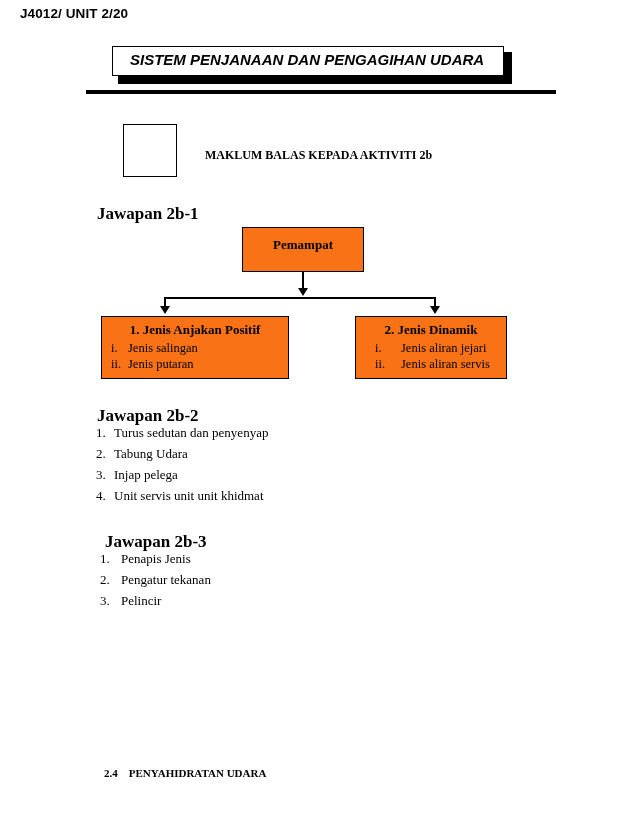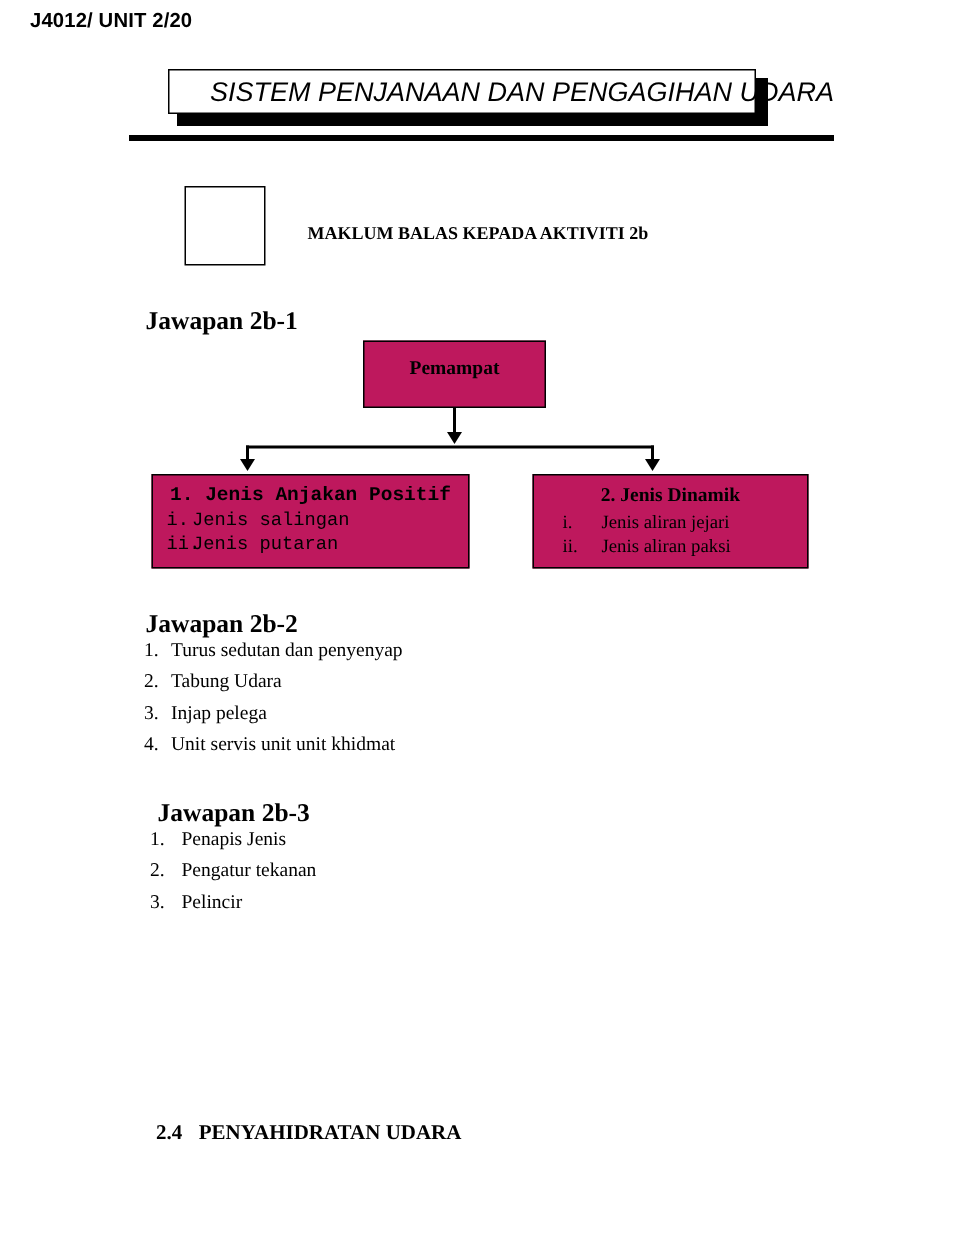--- a/index.html
+++ b/index.html
@@ -48,26 +48,26 @@
     position: absolute;
     left: 0; top: 0;
     width: 392px;
     height: 30px;
     background: #ffffff;
     border: 1px solid #000000;
     box-sizing: border-box;
   }
   .header-banner .plate-text {
     position: absolute;
-    left: 28px;
+    left: 18px;
     top: 5px;
     font-family: "Liberation Sans", sans-serif;
     font-style: italic;
-    font-weight: normal;
-    font-size: 18px;
+    font-weight: bold;
+    font-size: 15px;
     white-space: nowrap;
   }
 
   .header-rule {
     position: absolute;
     left: 86px;
     top: 90px;
     width: 470px;
     height: 4px;
     background: #000000;
@@ -103,35 +103,35 @@
   }
   #label-2b1 { left: 97px;  top: 204px; }
   #label-2b2 { left: 97px;  top: 406px; }
   #label-2b3 { left: 105px;  top: 532px; }
 
   
   .flow-box {
     position: absolute;
     border: 1.3px solid #000000;
     box-sizing: border-box;
-    background: #be185d;
+    background: #f97316;
   }
   #box-pemampat {
     left: 242px; top: 227px;
     width: 122px; height: 45px;
   }
   #box-pemampat .box-title {
     text-align: center;
     font-weight: bold;
     font-size: 13px;
     margin-top: 9px;
   }
 
-  #box-left  { left: 101px; top: 316px; width: 212px; height: 63px; font-family: Liberation Mono, monospace; }
-  #box-right { left: 355px; top: 316px; width: 184px; height: 63px; }
+  #box-left  { left: 101px; top: 316px; width: 188px; height: 63px; }
+  #box-right { left: 355px; top: 316px; width: 152px; height: 63px; }
 
   .flow-box .box-head {
     text-align: center;
     font-weight: bold;
     font-size: 13px;
     margin-top: 5px;
   }
   .flow-box .box-list {
     list-style: none;
     margin: 2px 0 0 0;
@@ -180,23 +180,23 @@
   .answer-list .marker { flex: 0 0 auto; }
   #list-2b2 { left: 96px; top: 422px; }
   #list-2b2 .marker { width: 18px; }
   #list-2b3 { left: 100px; top: 548px; }
   #list-2b3 .marker { width: 21px; }
 
   
   .footer-heading {
     position: absolute;
     left: 104px;
-    top: 748px;
-    font-weight: bold;
-    font-size: 14px;
+    top: 767px;
+    font-weight: bold;
+    font-size: 11px;
     white-space: nowrap;
   }
   .footer-heading .num { margin-right: 11px; }
 </style>
 </head>
 <body>
 
 <div class="page-number">J4012/ UNIT 2/20</div>
 
 <div class="header-banner">
@@ -240,21 +240,21 @@
 
 <div class="flow-box" id="box-right">
   <div class="box-head">2. Jenis Dinamik</div>
   <ul class="box-list">
     <li>
       <span class="marker">i.</span>
       <span class="text">Jenis aliran jejari</span>
     </li>
     <li>
       <span class="marker">ii.</span>
-      <span class="text">Jenis aliran paksi</span>
+      <span class="text">Jenis aliran servis</span>
     </li>
   </ul>
 </div>
 
 <div class="section-label" id="label-2b2">Jawapan 2b-2</div>
 <ul class="answer-list" id="list-2b2">
   <li>
     <span class="marker">1.</span>
     <span class="text">Turus sedutan dan penyenyap</span>
   </li>

